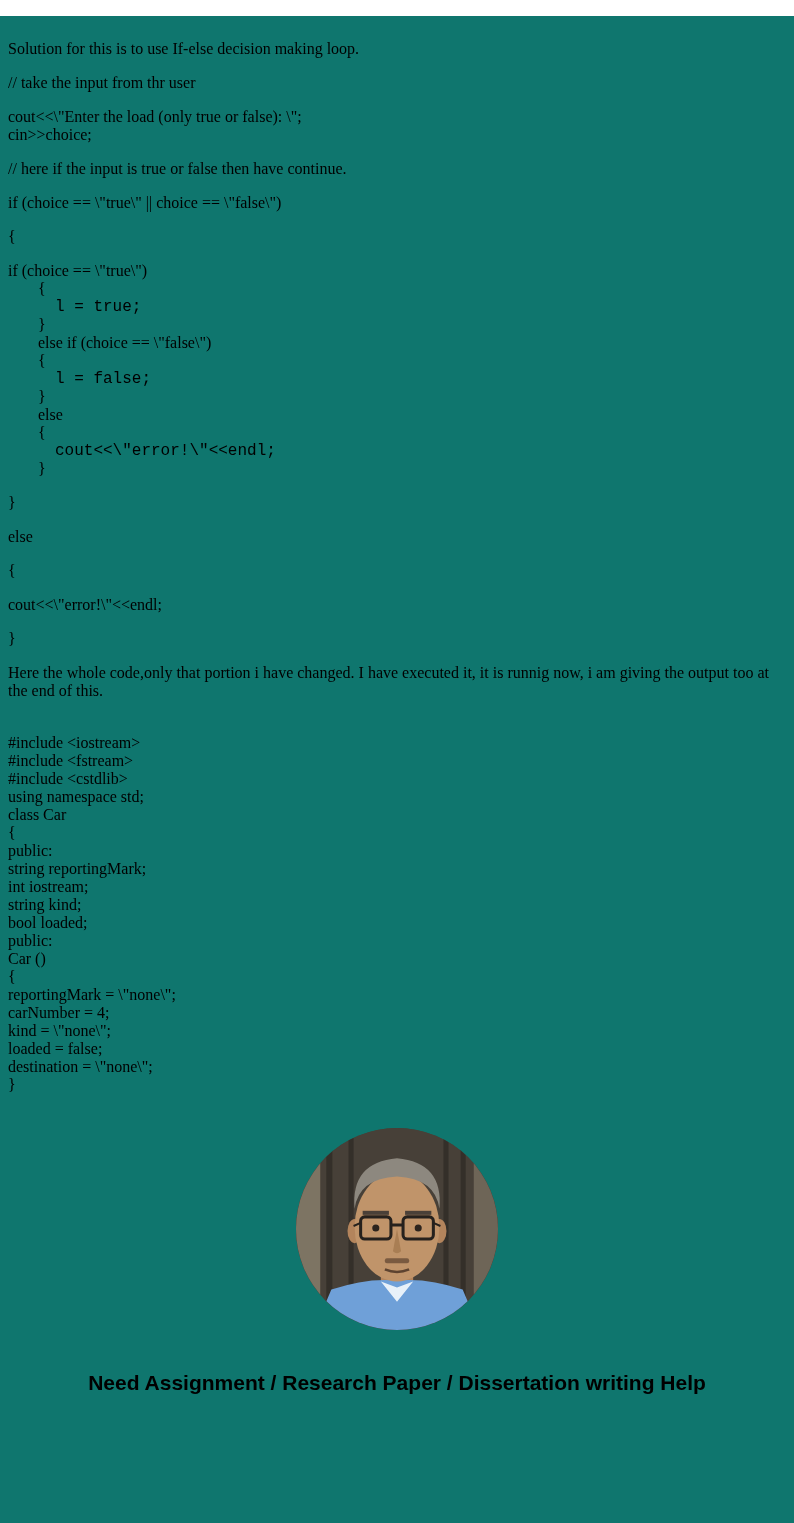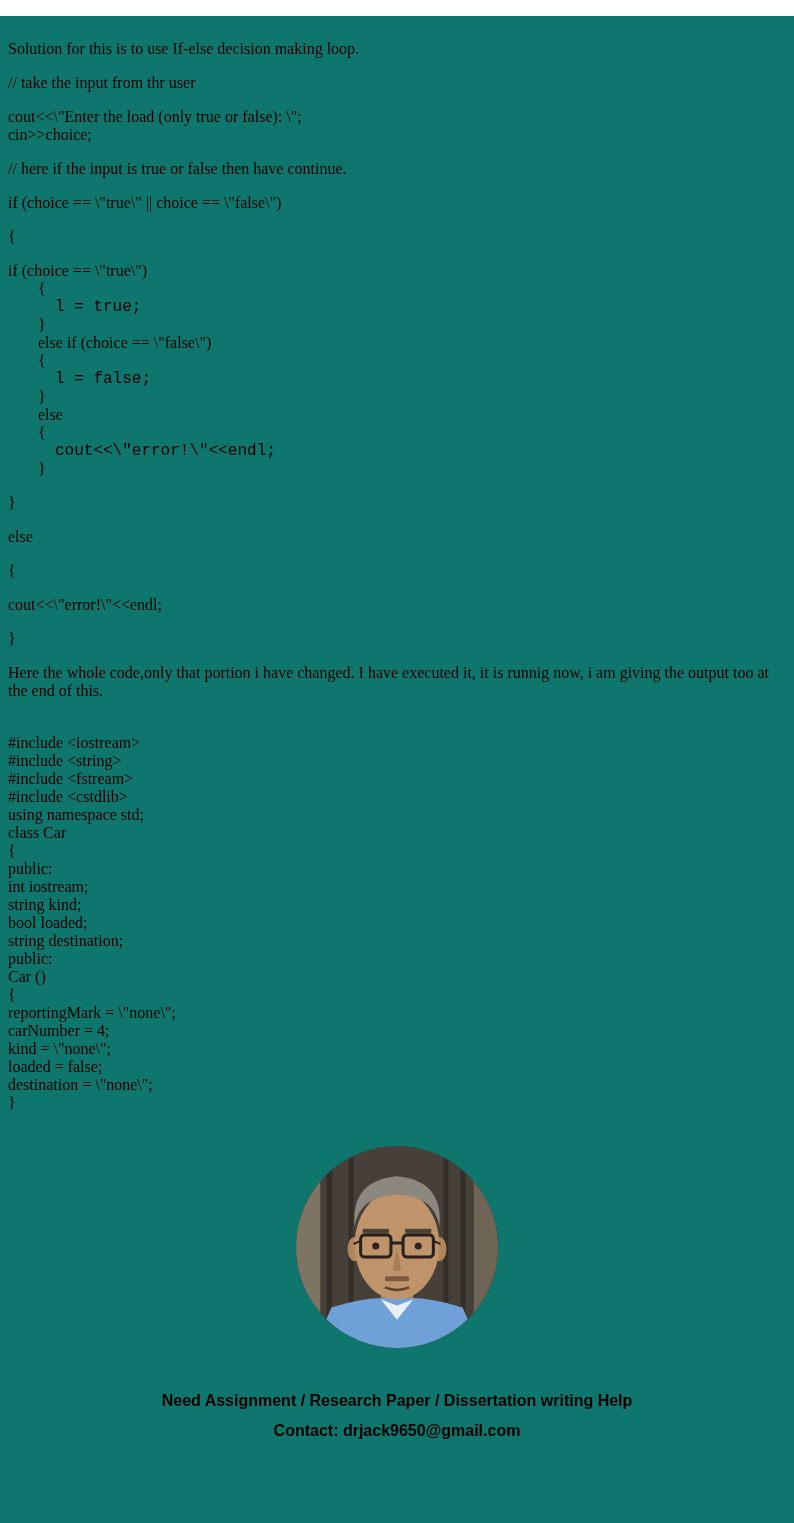--- a/index.html
+++ b/index.html
@@ -30,21 +30,21 @@
     overflow: hidden;
     background: #474038;
   }
   .avatar-wrap svg { display: block; }
 
   .footer {
     margin-top: 38px;
     text-align: center;
     font-family: "Liberation Sans", sans-serif;
     font-weight: bold;
-    font-size: 16px;
+    font-size: 21px;
     line-height: 30px;
     color: #000000;
   }
   .footer-heading { max-width: 724px; margin: 0 auto; }
   .footer-contact { margin-top: 0; }
 
   .bottom-bar {
     position: absolute;
     bottom: 0;
     left: 50%;
@@ -106,31 +106,30 @@
         <div class="line i0">cout&lt;&lt;\"error!\"&lt;&lt;endl;</div>
       </div>
       <div class="para">
         <div class="line i0">}</div>
       </div>
       <div class="para">
         <div class="line i0">Here the whole code,only that portion i have changed. I have executed it, it is runnig now, i am giving the output too at the end of this.</div>
       </div>
       <div class="para gap">
         <div class="line i0">#include &lt;iostream&gt;</div>
-        <div class="line i0">#include &lt;string&gt;</div>
         <div class="line i0">#include &lt;fstream&gt;</div>
         <div class="line i0">#include &lt;cstdlib&gt;</div>
         <div class="line i0">using namespace std;</div>
         <div class="line i0">class Car</div>
         <div class="line i0">{</div>
         <div class="line i0">public:</div>
+        <div class="line i0">string reportingMark;</div>
         <div class="line i0">int iostream;</div>
         <div class="line i0">string kind;</div>
         <div class="line i0">bool loaded;</div>
-        <div class="line i0">string destination;</div>
         <div class="line i0">public:</div>
         <div class="line i0">Car ()</div>
         <div class="line i0">{</div>
         <div class="line i0">reportingMark = \"none\";</div>
         <div class="line i0">carNumber = 4;</div>
         <div class="line i0">kind = \"none\";</div>
         <div class="line i0">loaded = false;</div>
         <div class="line i0">destination = \"none\";</div>
         <div class="line i0">}</div>
       </div>
@@ -173,18 +172,17 @@
 
       <path d="M100 100 L96 122 Q100 126 104 122 Z" fill="#a97e54"></path>
 
       <rect x="88" y="129" width="24" height="5" rx="2" fill="#7a5a40"></rect>
       <path d="M88 140 Q100 145 112 140" stroke="#5d4330" stroke-width="2.5" fill="none"></path>
     </svg>
   </div>
 
   <div class="footer">
     <div class="footer-heading">Need Assignment / Research Paper / Dissertation writing Help</div>
-    <div class="footer-contact">Contact: drjack9650@gmail.com</div>
   </div>
 
   <div class="bottom-bar"></div>
 
 </div>
 
 </body></html>

